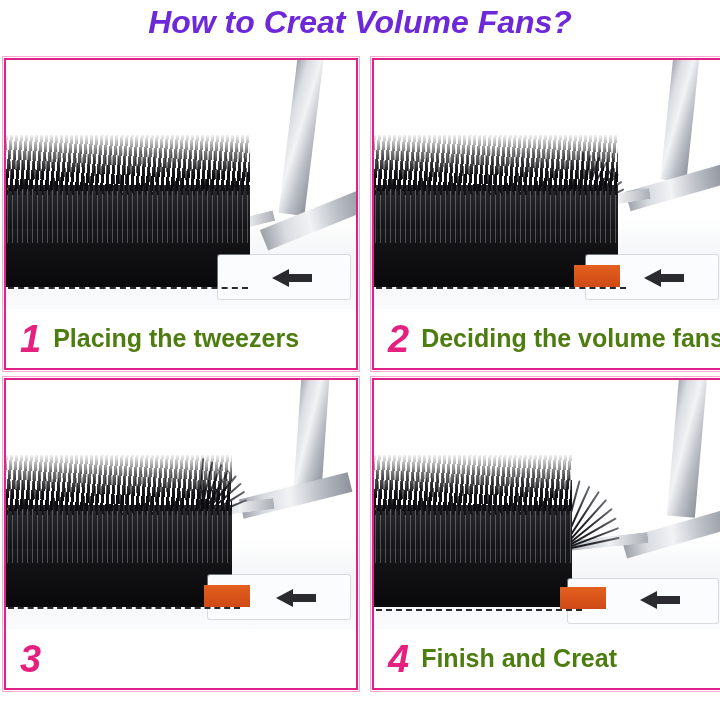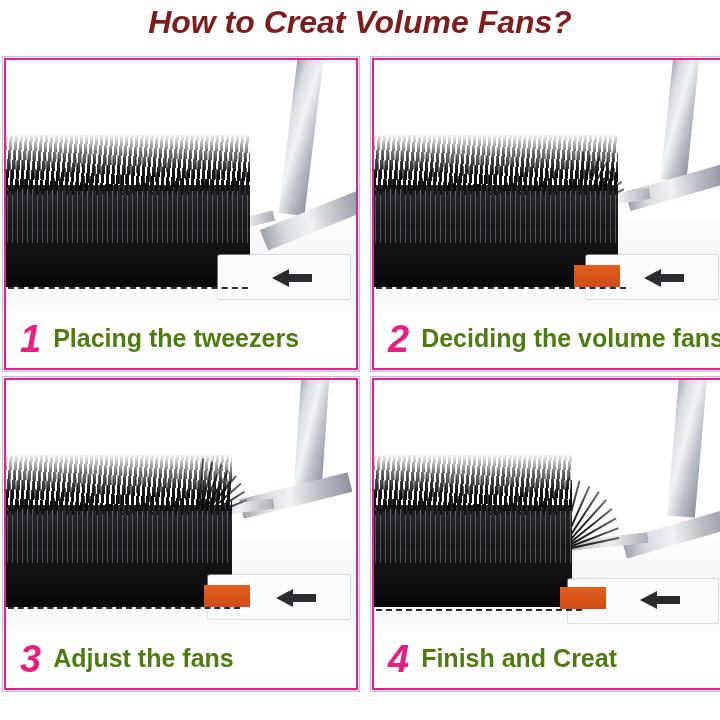--- a/index.html
+++ b/index.html
@@ -19,21 +19,21 @@
   .page-title {
     position: absolute;
     left: 0;
     top: 4px;
     width: 720px;
     text-align: center;
     font-family: "Liberation Sans", sans-serif;
     font-size: 32px;
     font-weight: bold;
     font-style: italic;
-    color: #7f1d1d;
+    color: #6d28d9;
     letter-spacing: 0px;
     white-space: nowrap;
   }
 
   
   .grid {
     position: absolute;
     left: 0;
     top: 56px;
     width: 720px;
@@ -372,21 +372,20 @@
       <div class="marker" style="left:198px;"></div>
 
       <div class="arrow" style="right:40px;">
         <div class="shaft"></div>
         <div class="head"></div>
       </div>
     </div>
 
     <div class="caption">
       <span class="step-num">3</span>
-      <span class="step-text">Adjust the fans</span>
     </div>
   </div>
 
   <div class="panel p4">
     <div class="photo">
       <div class="bg"></div>
 
       <div class="tweezer" style="left:0;top:0;width:100%;height:100%;">
         <div class="tw-arm" style="left:306px;top:-14px;width:28px;height:150px;transform:rotate(5deg);transform-origin:top left;"></div>
         <div class="tw-arm" style="left:246px;top:128px;width:112px;height:20px;transform:rotate(-16deg);transform-origin:right center;"></div>

